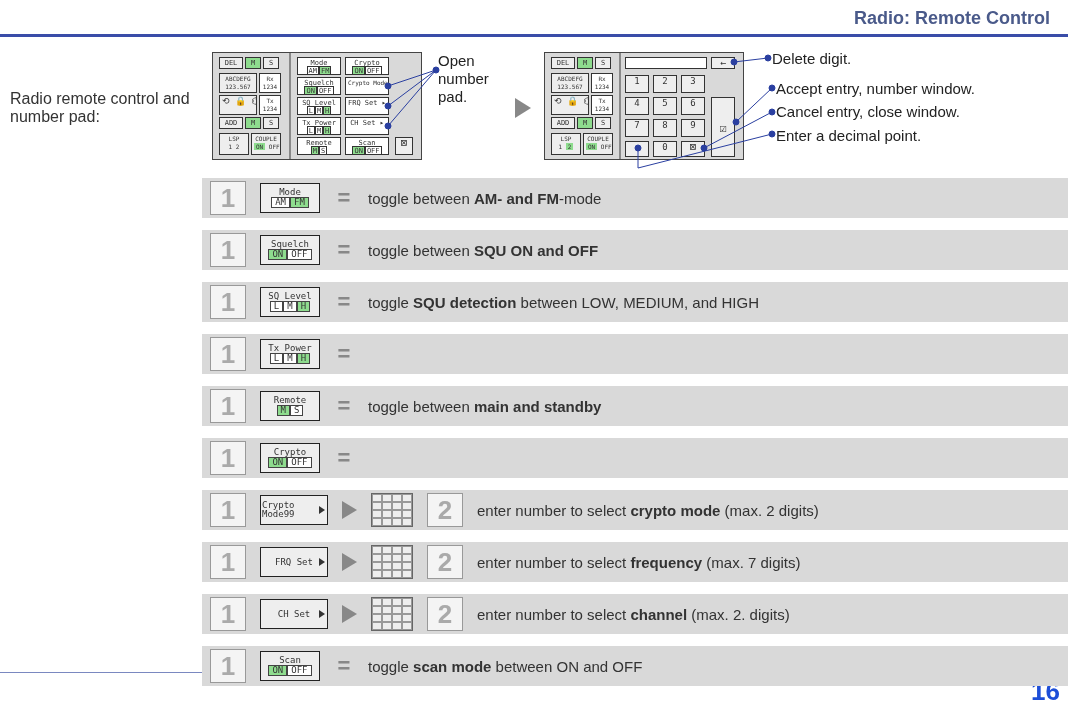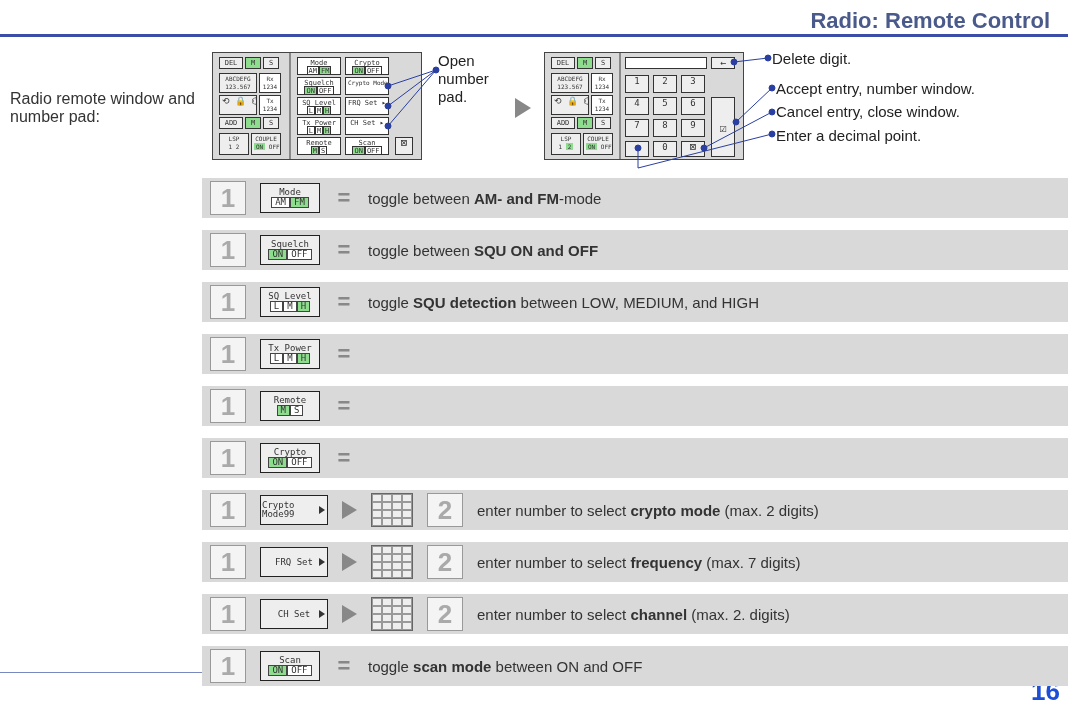--- a/index.html
+++ b/index.html
@@ -1,17 +1,17 @@
 <!DOCTYPE html>
 <html><head>
 <meta charset="utf-8">
 <style>
   * { box-sizing: border-box; }
   body { margin:0; font-family: Arial, Helvetica, sans-serif; color:#333; width:1078px; height:713px; position:relative; background:#fff; }
-  .title { position:absolute; top:8px; right:28px; font-size:22px; color:#4a5a8a; font-weight:bold; }
+  .title { position:absolute; top:8px; right:28px; font-size:18px; color:#4a5a8a; font-weight:bold; }
   .hr1 { position:absolute; top:34px; left:0; right:10px; height:3px; background:#3a4da8; }
   .hr2 { position:absolute; bottom:40px; left:0; right:10px; height:1px; background:#7a88c0; }
   .page-num { position:absolute; bottom:6px; right:18px; font-size:26px; color:#1d4ed8; font-weight:bold; }
   .caption { position:absolute; left:10px; top:90px; font-size:16px; width:190px; }
   .callout { position:absolute; font-size:15px; color:#222; }
   .callout.open { left:438px; top:52px; width:70px; line-height:1.2; }
   .callout.del  { left:772px; top:50px; }
   .callout.acc  { left:776px; top:80px; }
   .callout.can  { left:776px; top:103px; }
   .callout.dec  { left:776px; top:127px;text-align:center; }
@@ -41,21 +41,21 @@
   .btn.wide { width:68px; }
 </style>
 </head>
 <body>
 
 <div class="title">Radio: Remote Control</div>
 <div class="hr1"></div>
 <div class="hr2"></div>
 <div class="page-num">16</div>
 
-<div class="caption">Radio remote window and number pad:</div>
+<div class="caption">Radio remote control and number pad:</div>
 
 <div class="callout open">Open number pad.</div>
 <div class="callout del">Delete digit.</div>
 <div class="callout acc">Accept entry, number window.</div>
 <div class="callout can">Cancel entry, close window.</div>
 <div class="callout dec">Enter a decimal point.</div>
 
 <div class="panel" style="left:212px; top:52px; width:210px; height:108px;">
 
   <div class="cell" style="left:6px;top:4px;width:24px;">DEL</div>
@@ -199,20 +199,21 @@
     <div class="row">
       <div class="num">1</div>
       <div class="btn">
         <div style="font-size: 9px;">Remote</div>
         <div class="sub">
           <span class="on">M</span>
           <span>S</span>
         </div>
       </div>
       <div class="eq">=</div>
+      <div class="desc">toggle between <b>main and standby</b></div>
     </div>
     <div class="row">
       <div class="num">1</div>
       <div class="btn">
         <div style="font-size: 9px;">Crypto</div>
         <div class="sub">
           <span class="on">ON</span>
           <span>OFF</span>
         </div>
       </div>

